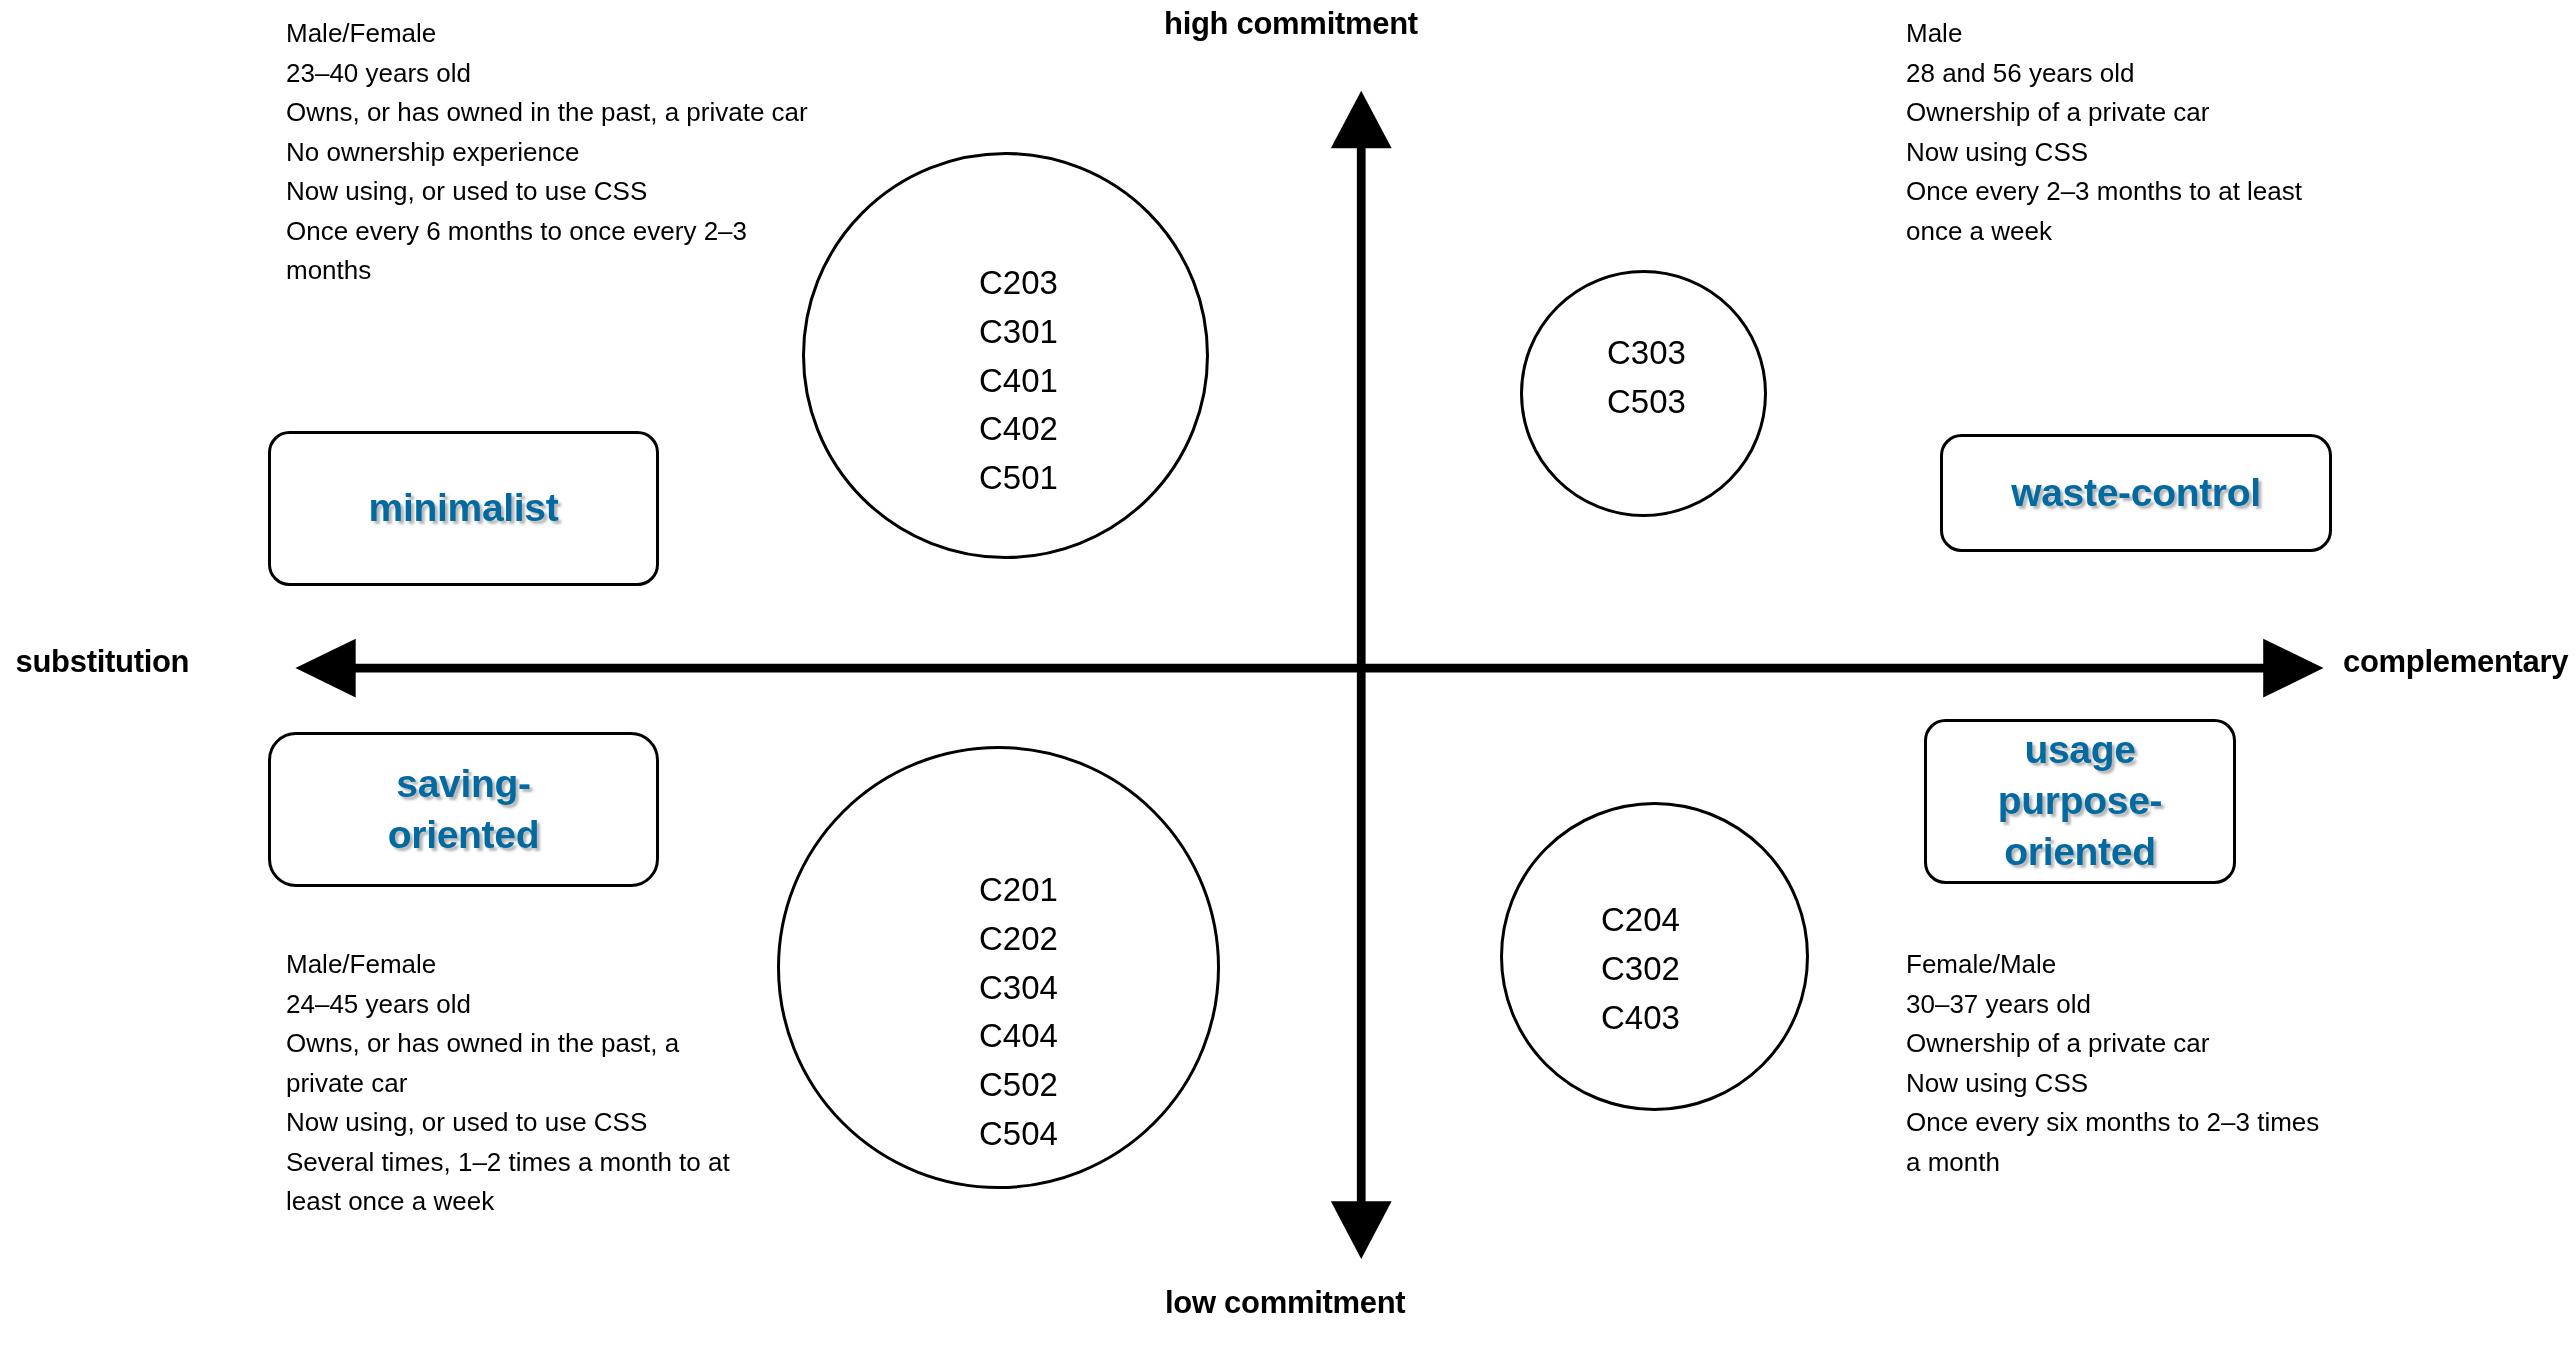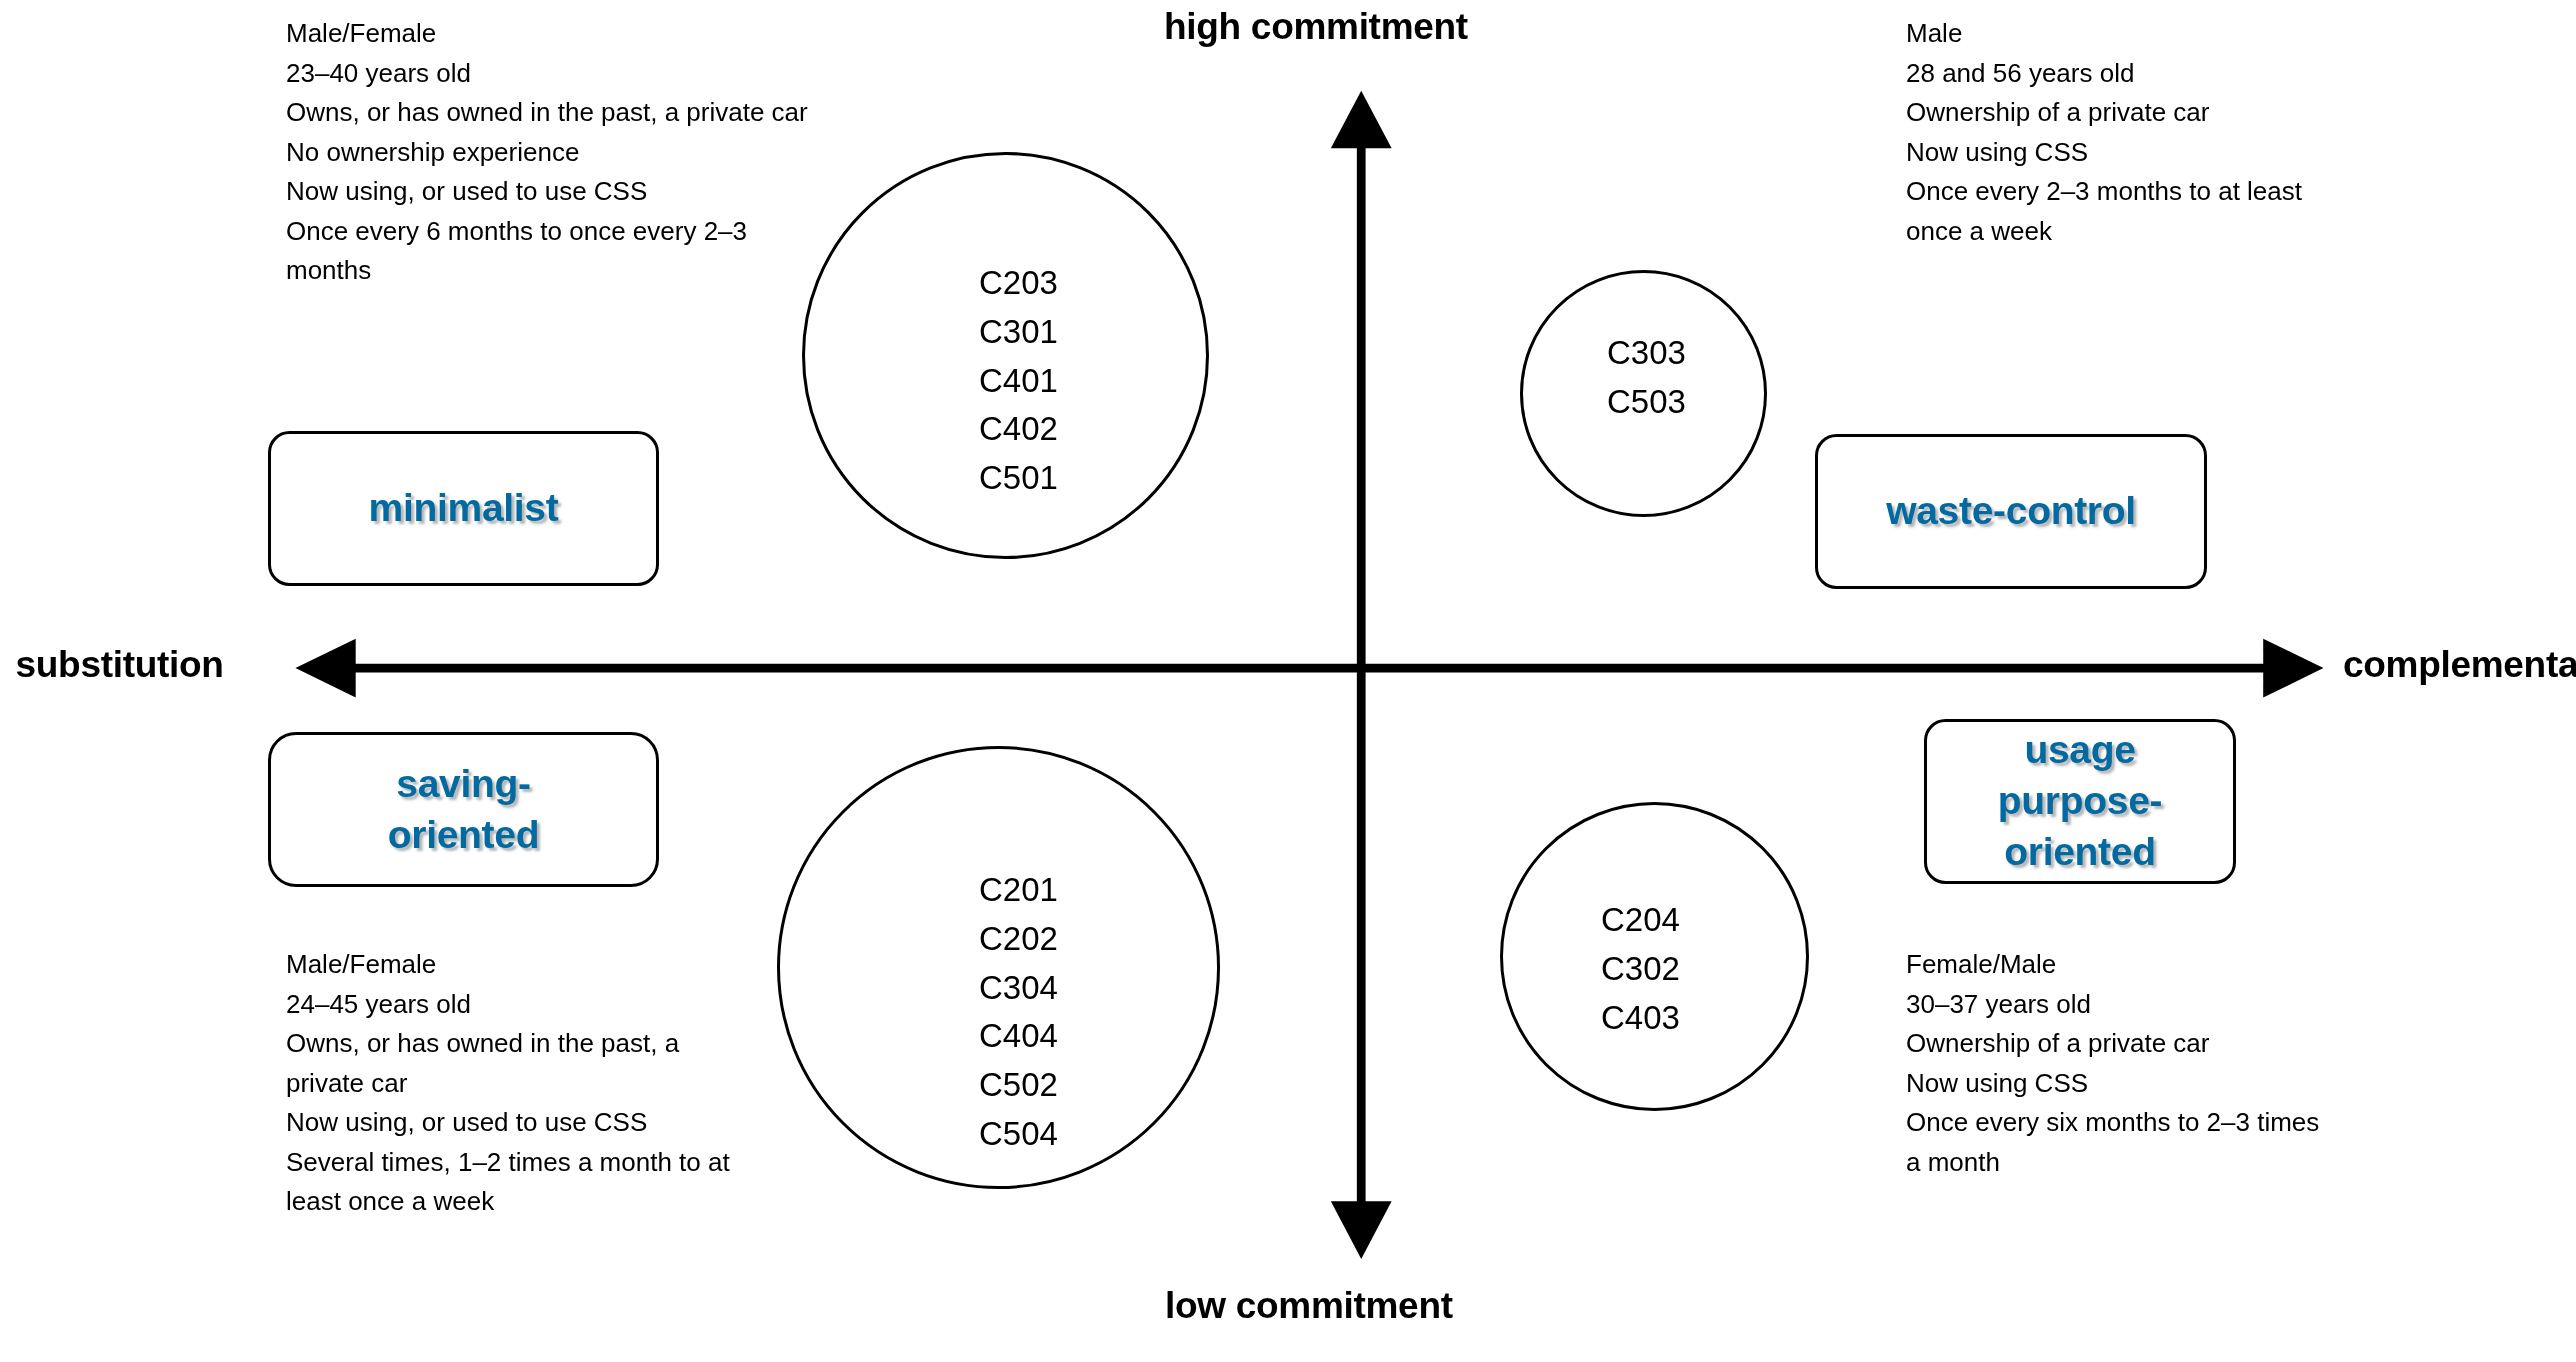--- a/index.html
+++ b/index.html
@@ -23,21 +23,21 @@
     left: 0; top: 0;
     width: 2690px;
     height: 1362px;
   }
 
   
   .axis-label {
     position: absolute;
     font-family: "Liberation Sans", sans-serif;
     font-weight: bold;
-    font-size: 37px;
+    font-size: 31px;
     line-height: 1.05;
     white-space: nowrap;
     letter-spacing: -0.3px;
     color: #000;
   }
   #label-high-commitment { left: 1164px; top: 8.2px; }
   #label-low-commitment  { left: 1165px; top: 1287px; }
   #label-substitution    { left: 15.5px;   top: 646px; }
   #label-complementary   { left: 2343px; top: 646px; }
 
@@ -71,21 +71,21 @@
     font-family: "Liberation Sans", sans-serif;
     font-weight: bold;
     font-size: 39px;
     line-height: 1.30;
     letter-spacing: -0.3px;
     color: #0369a1;
     text-shadow: 3.1px 3.1px 2.6px rgba(120,120,120,0.55);
     white-space: pre-line;
   }
   #box-minimalist    { left: 268px;  top: 431px;  width: 391px; height: 155px; }
-  #box-waste-control { left: 1815px; top: 434px;  width: 392px; height: 155px; }
+  #box-waste-control { left: 1940px; top: 434px;  width: 392px; height: 118px; }
   #box-saving        { left: 268px;  top: 732px; width: 391px; height: 155px; border-radius: 28px; }
   #box-usage-purpose { left: 1892px; top: 719px; width: 312px; height: 165px; margin-left: 32px; }
 
   
   .case-circle {
     position: absolute;
     box-sizing: border-box;
     border: 3.6px solid #000;
     border-radius: 50%;
     background: transparent;

